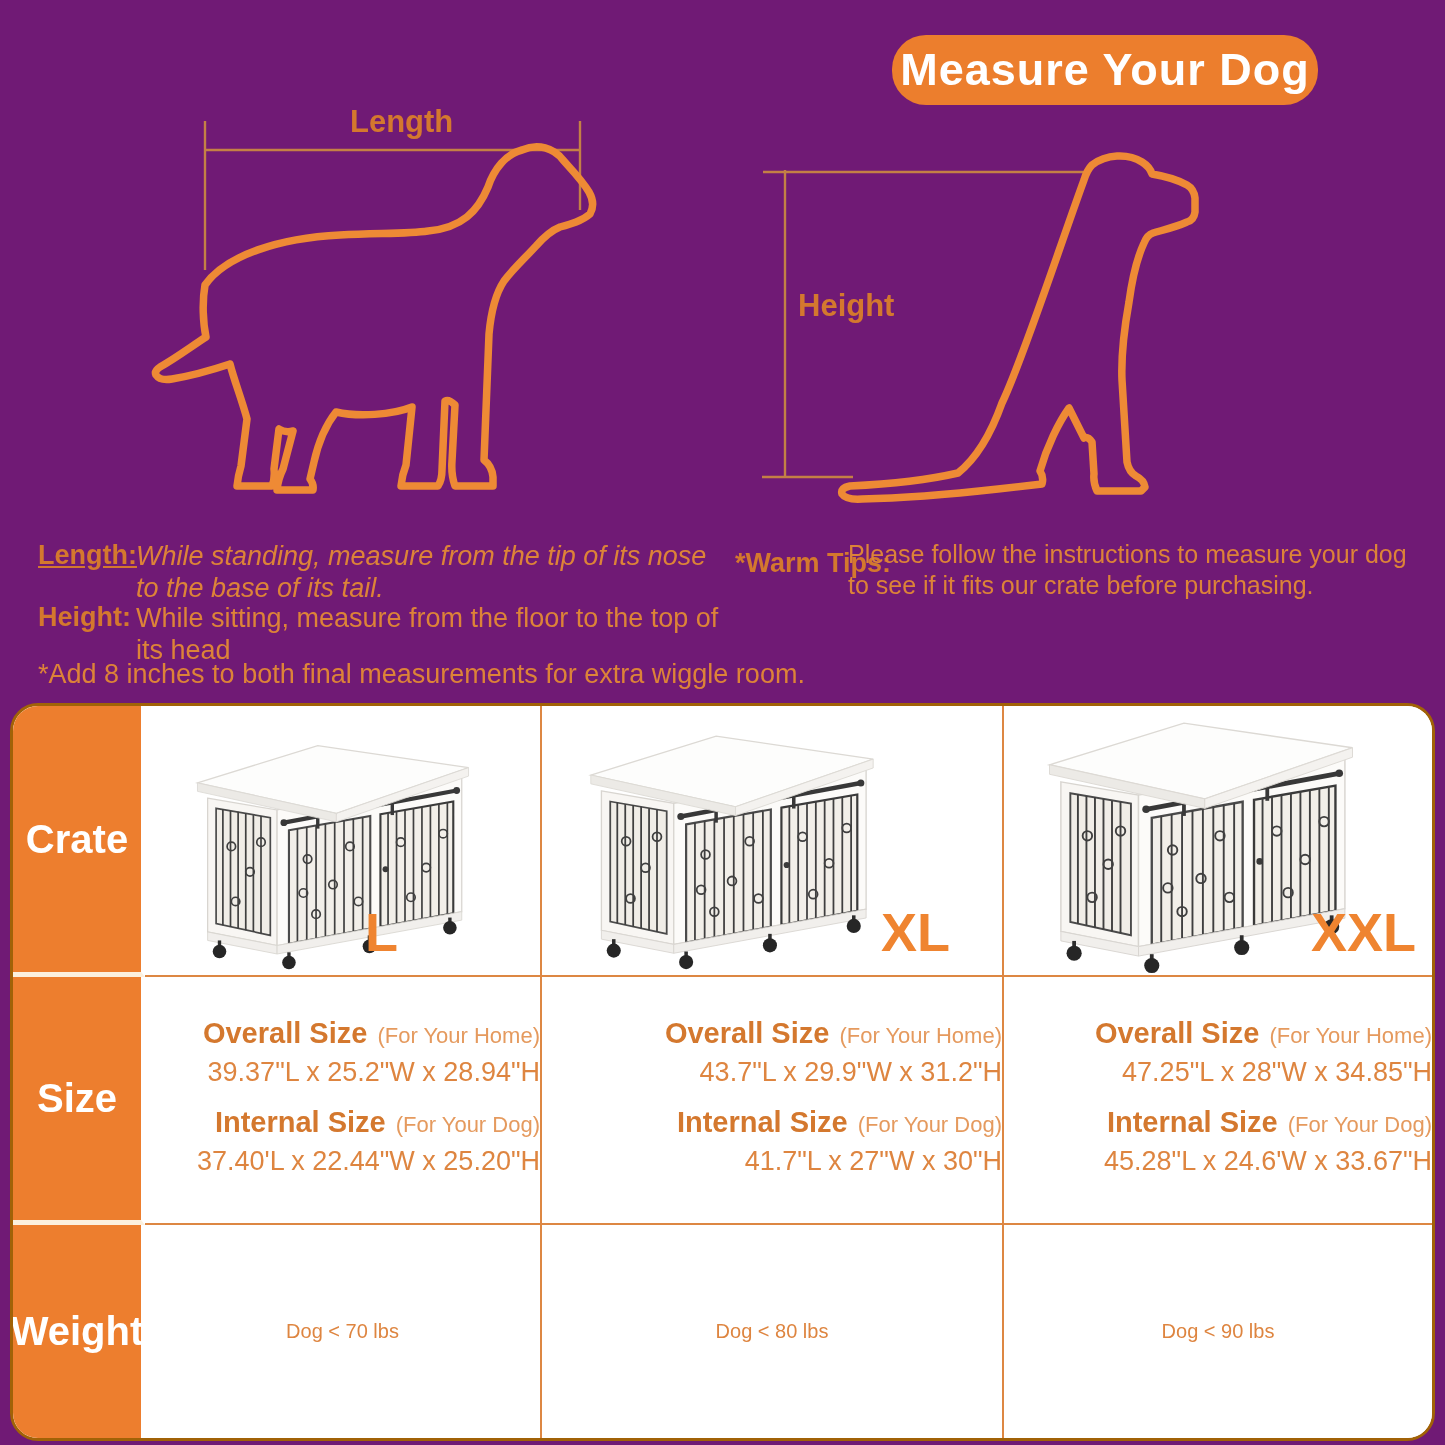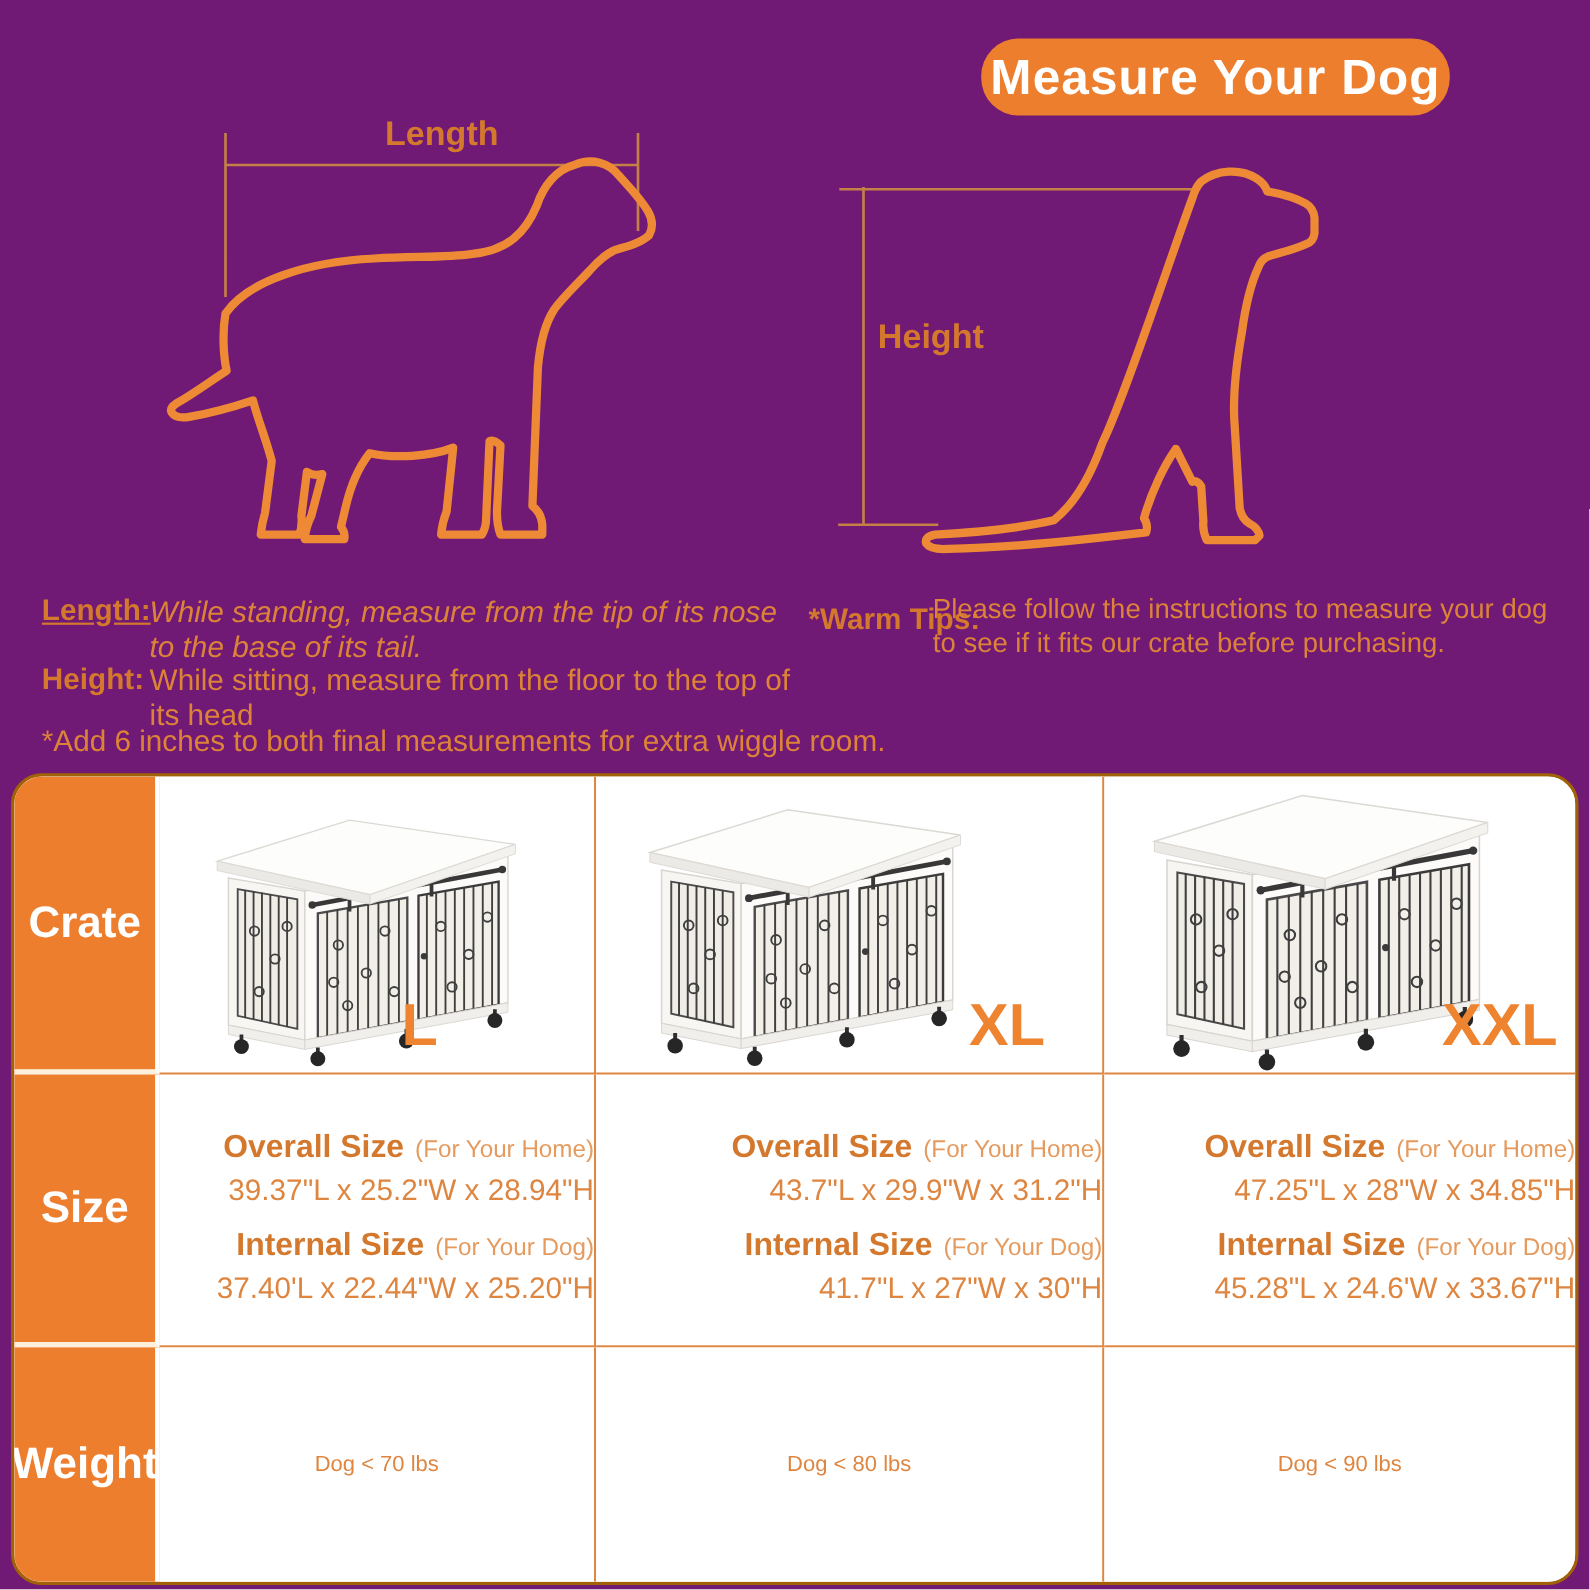--- a/index.html
+++ b/index.html
@@ -40,21 +40,21 @@
   .br{border-right:2px solid #dd8743;}
   .bb{border-bottom:2px solid #dd8743;}
 
   .crate{position:absolute;}
   .cr1{left:44px;top:26px;width:288px;height:239px;}
   .cr2{left:40px;top:16px;width:300px;height:249px;}
   .cr3{left:36px;top:2px;width:322px;height:267px;}
   .crate-letter{position:absolute;bottom:12px;color:#ef8430;font-weight:700;font-size:54px;}
   .cl1{right:142px;} .cl2{right:52px;} .cl3{right:16px;}
 
-  .size-cell{padding-top:50px;}
+  .size-cell{padding-top:40px;}
   .sp1{padding-left:30px;} .sp2{padding-left:64px;} .sp3{padding-left:58px;}
   .sz-label{color:#d4782e;font-weight:700;font-size:29px;}
   .sz-note{color:#e59a5e;font-size:22px;margin-left:10px;}
   .sz-dims{color:#de8540;font-size:27px;margin:7px 0 18px 0;}
   .weight-cell{display:flex;align-items:center;justify-content:center;color:#de8540;font-size:20px;}
 
   
   .wirebar{stroke:#3f3f3f;stroke-width:2;}
   .wirecirc{stroke:#3f3f3f;stroke-width:2;fill:none;}
 </style>
@@ -184,21 +184,21 @@
       C222,353 170,358 122,359 Q106,360 102,354 Q100,348 110,346
       C152,344 192,339 218,333 C238,317 252,291 262,263
       C282,222 322,100 344,40 Q347,30 352,25 Z"></path>
   </svg>
   <div class="measure-label" id="label-height">Height</div>
 
   <div class="ins-label" id="ins1-label">Length:</div>
   <div class="ins-text" id="ins1-text">While standing, measure from the tip of its nose to the base of its tail.</div>
   <div class="ins-label" id="ins2-label">Height:</div>
   <div class="ins-text" id="ins2-text">While sitting, measure from the floor to the top of its head</div>
-  <div class="note">*Add 6 inches to both final measurements for extra wiggle room.</div>
+  <div class="note">*Add 8 inches to both final measurements for extra wiggle room.</div>
   <div class="wt-label">*Warm Tips:</div>
   <div class="wt-text">Please follow the instructions to measure your dog to see if it fits our crate before purchasing.</div>
 
   <div class="size-table">
 
     <div class="th hb">Crate</div>
 
     <div class="cell br bb">
       <svg class="crate cr1" viewBox="0 0 340 282">
           <use href="#crateArt"></use>

